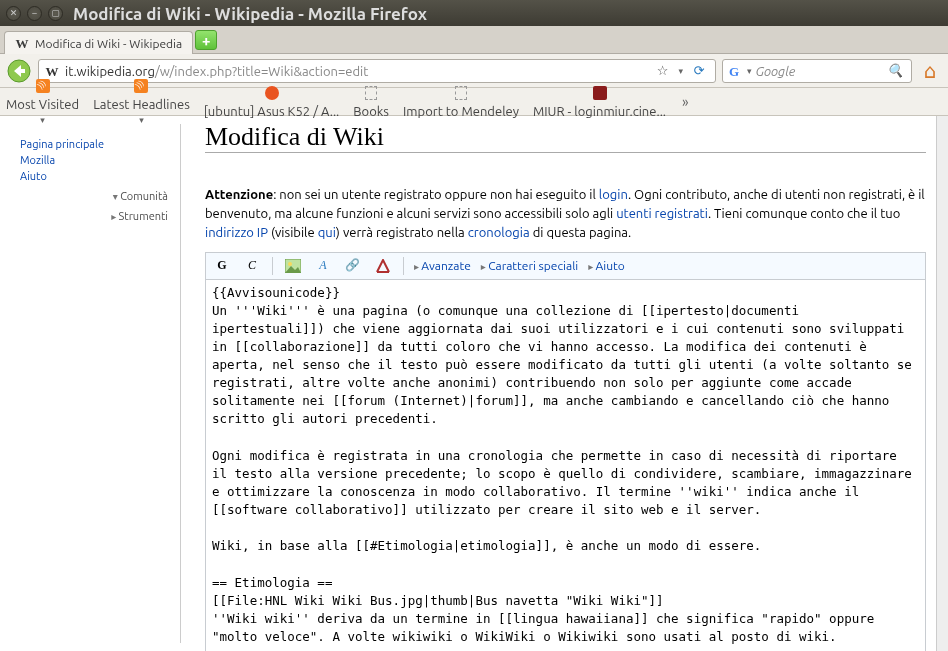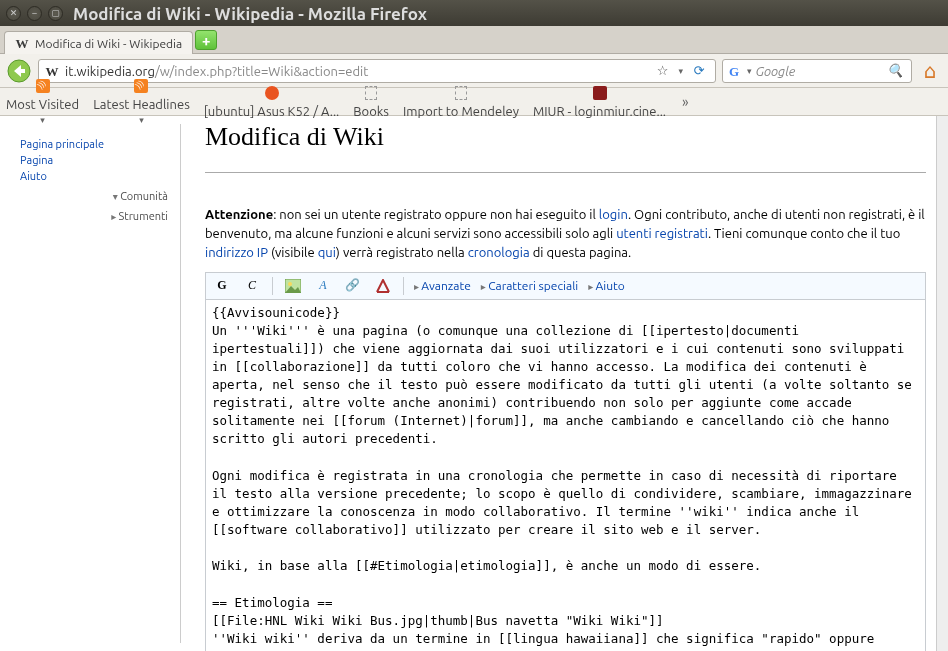--- a/index.html
+++ b/index.html
@@ -222,21 +222,21 @@
     flex: 1;
     padding: 4px 10px 0 24px;
     overflow: hidden;
   }
   .page-title {
     font-family: Georgia, serif;
     font-size: 26px;
     font-weight: normal;
     margin: 2px 0 10px 0;
     border-bottom: 1px solid #aaa;
-    padding-bottom: 20px;
+    padding-bottom: 0;
   }
   .notice {
     font-size: 13px;
     line-height: 1.45;
     margin-bottom: 10px;
     margin-top: 32px;
   }
   .notice a { color: #0645ad; text-decoration: none; cursor: pointer; }
   .notice b { font-weight: bold; }
   .editor-toolbar {
@@ -348,21 +348,21 @@
   <div class="bm-item">
     <span style="width:14px;height:14px;background:#8a1c1c;border-radius:2px"></span>
     <span>MIUR - loginmiur.cine...</span>
   </div>
   <span class="overflow-chevron">»</span>
 </div>
 
 <div class="content">
   <div class="sidebar">
     <a>Pagina principale</a>
-    <a>Pagina</a>
+    <a>Mozilla</a>
     <a>Aiuto</a>
     <div class="group-head">Comunità</div>
     <div class="group-head collapsed">Strumenti</div>
   </div>
 
   <div class="divider"></div>
 
   <div class="main">
     <h1 class="page-title">Modifica di Wiki</h1>
 

